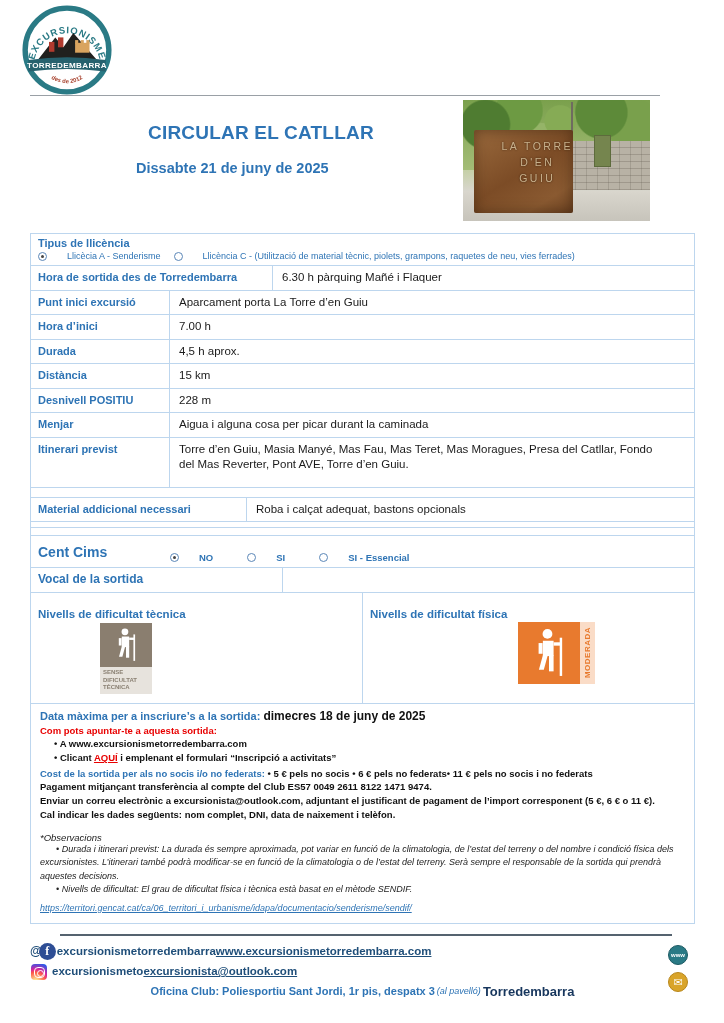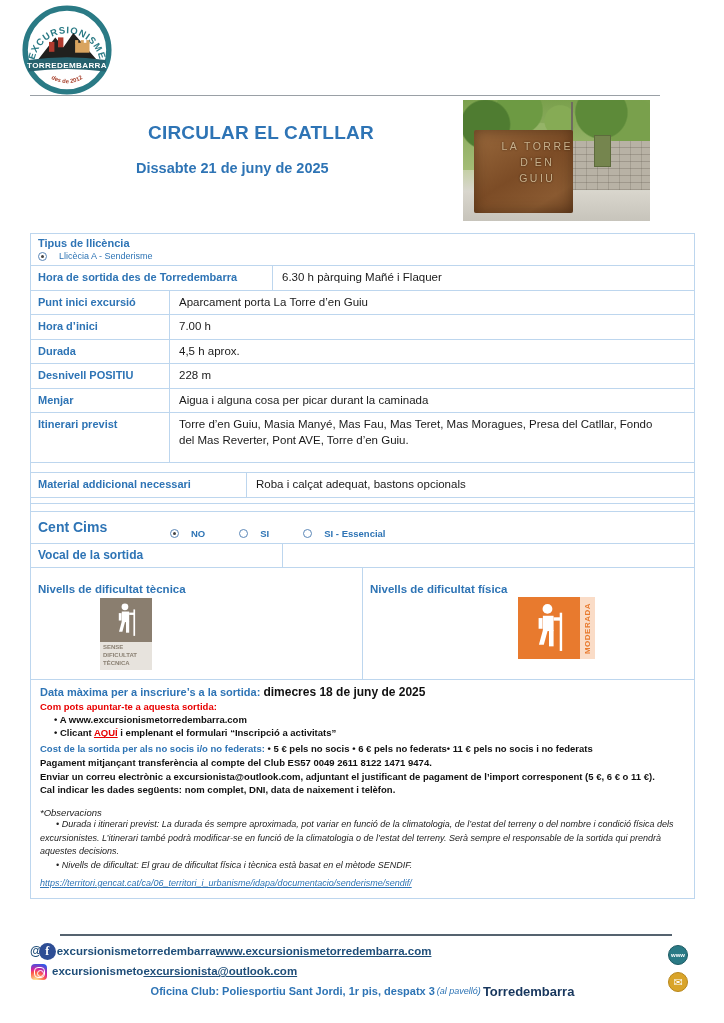--- a/index.html
+++ b/index.html
@@ -50,21 +50,21 @@
   .trow{display:flex;border-bottom:1px solid var(--tb);font-size:11.5px;color:#1a1a1a;}
   .lbl{flex:0 0 var(--lw,139px);padding:4px 7px;color:var(--blue);font-weight:bold;font-size:11px;border-right:1px solid var(--tb);line-height:1.3;}
   .val{flex:1;padding:4px 9px;line-height:1.35;}
   .spacer{height:10px;border-bottom:1px solid var(--tb);}
   .spacer.s6{height:6px;}
   .spacer.s8{height:8px;}
 
   .lic{border-bottom:1px solid var(--tb);padding:3px 7px 4px;}
   .lic-label{color:var(--blue);font-weight:bold;font-size:11px;}
   .radio-line{display:flex;align-items:center;gap:5px;margin-top:2px;font-size:9px;color:var(--blue);}
-  .radio-opt{display:inline-flex;align-items:center;gap:12px;}
+  .radio-opt{display:inline-flex;align-items:center;gap:20px;}
   .radio{width:9px;height:9px;border:1px solid #5b87b8;border-radius:50%;display:inline-block;position:relative;flex:0 0 auto;background:#fff;}
   .radio.selected::after{content:'';position:absolute;left:2px;top:2px;right:2px;bottom:2px;background:#444;border-radius:50%;}
 
   .centcims{display:flex;align-items:center;border-bottom:1px solid var(--tb);padding:4px 7px;}
   .centcims .cc-lbl{color:var(--blue);font-weight:bold;font-size:14px;flex:0 0 132px;}
   .centcims .radio-line{margin-top:12px;gap:0;font-weight:bold;}
   .centcims .radio-opt{margin-right:34px;font-size:9.5px;}
 
   .diff-row{display:flex;border-bottom:1px solid var(--tb);min-height:78px;}
   .diff-half{flex:1;padding:5px 7px;}
@@ -164,38 +164,46 @@
 
   <div class="content">
 
     <div class="lic">
       <div class="lic-label">Tipus de llicència</div>
       <div class="radio-line">
         <span class="radio-opt">
           <span class="radio selected"></span>
           <span>Llicècia A - Senderisme</span>
         </span>
+        <span class="radio-opt" style="margin-left:8px;">
+          <span class="radio"></span>
+          <span>Llicència C - (Utilització de material tècnic, piolets, grampons, raquetes de neu, vies ferrades)</span>
+        </span>
       </div>
     </div>
 
     <div class="trow" style="--lw:242px">
       <div class="lbl">Hora de sortida des de Torredembarra</div>
       <div class="val">6.30 h pàrquing Mañé i Flaquer</div>
     </div>
     <div class="trow">
       <div class="lbl">Punt inici excursió</div>
       <div class="val">Aparcament porta La Torre d’en Guiu</div>
     </div>
     <div class="trow">
       <div class="lbl">Hora d’inici</div>
       <div class="val">7.00 h</div>
     </div>
     <div class="trow">
       <div class="lbl">Durada</div>
       <div class="val">4,5 h aprox.</div>
+    </div>
+    <div class="trow">
+      <div class="lbl">Distància</div>
+      <div class="val">15 km</div>
     </div>
     <div class="trow">
       <div class="lbl">Desnivell POSITIU</div>
       <div class="val">228 m</div>
     </div>
     <div class="trow">
       <div class="lbl">Menjar</div>
       <div class="val">Aigua i alguna cosa per picar durant la caminada</div>
     </div>
     <div class="trow" style="min-height:50px;">

